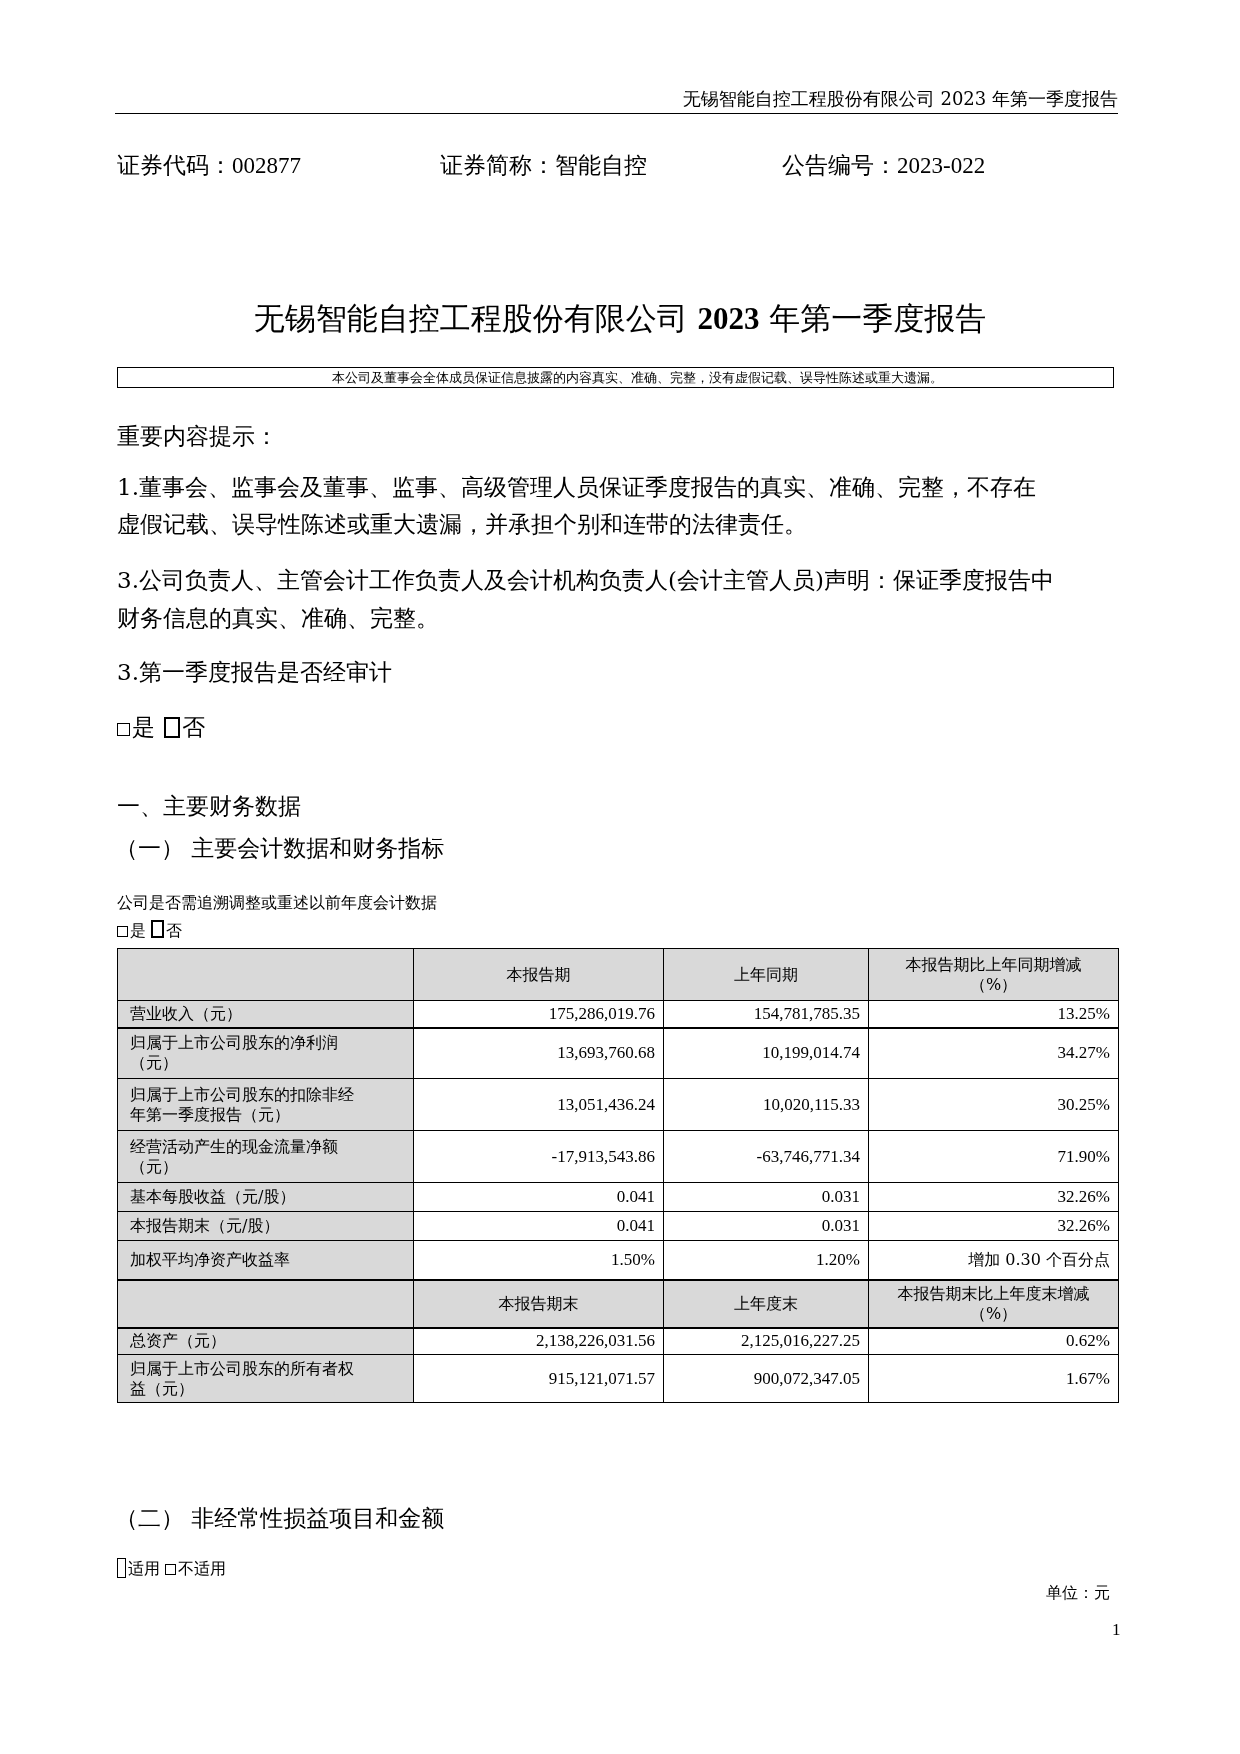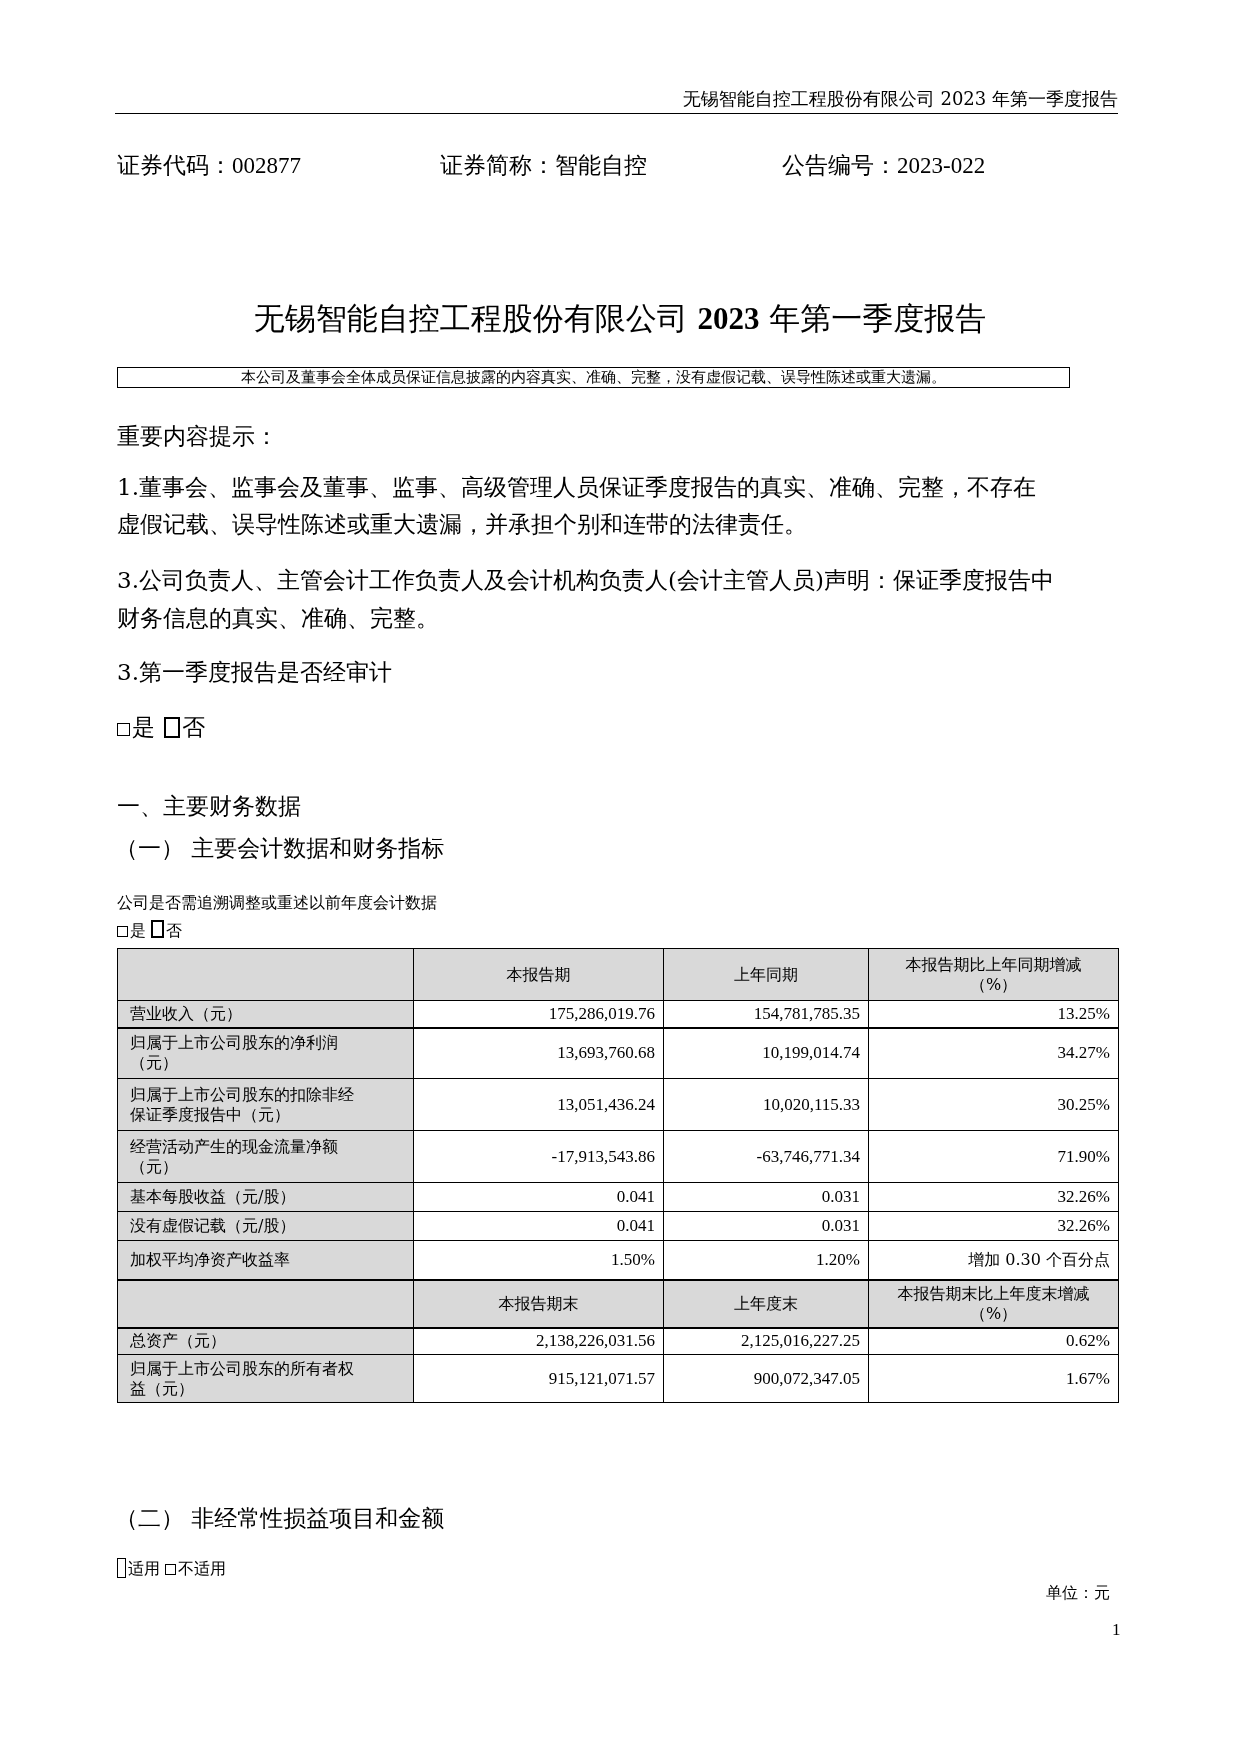--- a/index.html
+++ b/index.html
@@ -13,22 +13,22 @@
   }
   .header-rule { left: 115px; top: 113px; width: 1003px; height: 0; border-top: 1.5px solid #000; }
   .sec-line { top: 150px; font-size: 23px; line-height: 30px; white-space: nowrap; }
   .title {
     left: 0; width: 1240px; top: 298px; text-align: center;
     font-size: 31px; line-height: 40px; white-space: nowrap;
   }
   .title b { font-family: "Liberation Serif", serif; font-weight: bold; }
   .disclaimer {
     left: 117px; top: 367px; width: 951px; height: 19px;
-    border: 1.5px solid #000; font-size: 15px; line-height: 19px;
-    text-align: center; white-space: nowrap; overflow: hidden;
+    border: 1.5px solid #000; font-size: 13px; line-height: 19px;
+    text-align: center; white-space: nowrap; overflow: hidden; padding-left: 44px;
   }
   .para { left: 117px; font-size: 23px; line-height: 30px; white-space: nowrap; }
   .small { left: 117px; font-size: 16px; line-height: 20px; white-space: nowrap; }
   .cb { display: inline-block; width: 11px; height: 11px; border: 1px solid #000; margin-right: 2px; vertical-align: -1px; }
   .cb.big { width: 12px; height: 17px; border-width: 2px; vertical-align: -3px; }
   .cb.sm { width: 9px; height: 9px; }
   .cb.smbig { width: 9px; height: 14px; border-width: 2px; vertical-align: -2px; }
   .cb.tall { width: 7px; height: 18px; border-width: 1.5px; vertical-align: -4px; }
   .num { font-family: "Liberation Serif", serif; }
 
@@ -108,21 +108,21 @@
           <div>归属于上市公司股东的净利润</div>
           <div>（元）</div>
         </td>
     <td class="val">13,693,760.68</td>
     <td class="val">10,199,014.74</td>
     <td class="val">34.27%</td>
   </tr>
   <tr style="height:52px;">
     <td class="label">
           <div>归属于上市公司股东的扣除非经</div>
-          <div>保证季度报告中（元）</div>
+          <div>年第一季度报告（元）</div>
         </td>
     <td class="val">13,051,436.24</td>
     <td class="val">10,020,115.33</td>
     <td class="val">30.25%</td>
   </tr>
   <tr style="height:52px;">
     <td class="label">
           <div>经营活动产生的现金流量净额</div>
           <div>（元）</div>
         </td>
@@ -130,21 +130,21 @@
     <td class="val">-63,746,771.34</td>
     <td class="val">71.90%</td>
   </tr>
   <tr style="height:29px;margin-top:32px;">
     <td class="label">基本每股收益（元/股）</td>
     <td class="val">0.041</td>
     <td class="val">0.031</td>
     <td class="val">32.26%</td>
   </tr>
   <tr style="height:29px;">
-    <td class="label">没有虚假记载（元/股）</td>
+    <td class="label">本报告期末（元/股）</td>
     <td class="val">0.041</td>
     <td class="val">0.031</td>
     <td class="val">32.26%</td>
   </tr>
   <tr style="height:39px;">
     <td class="label">加权平均净资产收益率</td>
     <td class="val">1.50%</td>
     <td class="val">1.20%</td>
     <td class="val" style="font-family:'DejaVu Serif',serif;font-size:16px;">增加 0.30 个百分点</td>
   </tr>

